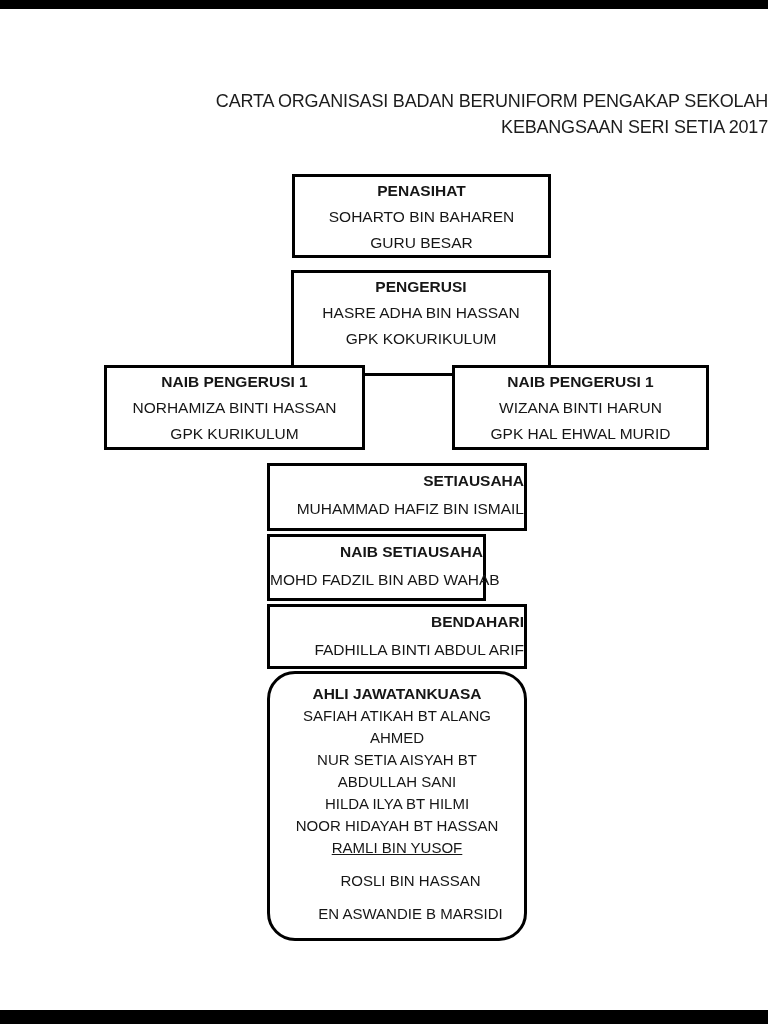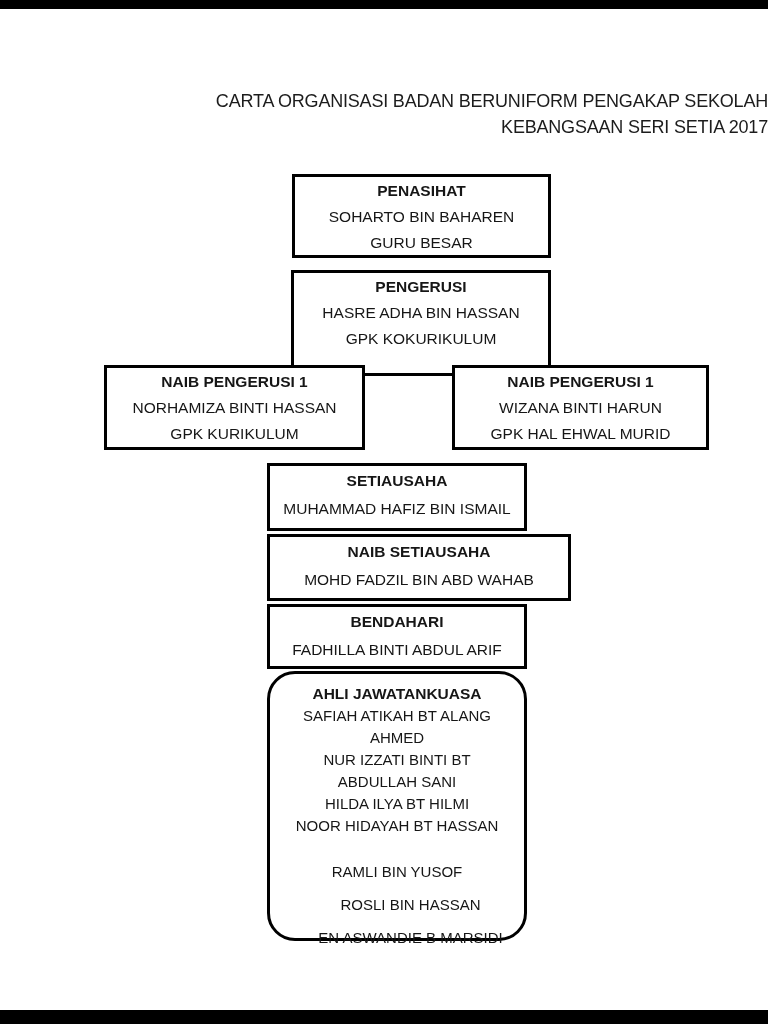--- a/index.html
+++ b/index.html
@@ -45,34 +45,34 @@
   }
   .bl {
     font-size: 15.5px;
     white-space: nowrap;
   }
   
   .box-3 { padding-top: 1px; margin-left: 24px; }
   .box-3 .role, .box-3 .bl { line-height: 26px; }
   
   .box-2 { padding-top: 1px; }
-  .box-2 .role, .box-2 .bl { line-height: 28px; }
+  .box-2 .role, .box-2 .bl { line-height: 28px; text-align: right; }
   
   .box-committee { padding-top: 9px; border-radius: 28px; }
   .box-committee .role { line-height: 22px; font-size: 15.5px; }
   .box-committee .bl { line-height: 22px; font-size: 15px; }
-  .box-committee .bl.spaced-first { margin-top: 24px; }
+  .box-committee .bl.spaced-first { margin-top: 0; text-decoration: underline; }
   .box-committee .bl.spaced { margin-top: 11px; margin-left: 27px; }
 
   #box-penasihat        { left: 268px; top: 174px; width: 259px; height: 84px; }
   #box-pengerusi        { left: 267px; top: 270px; width: 260px; height: 106px; }
   #box-naib-pengerusi-1 { left: 80px;  top: 365px; width: 261px; height: 85px; }
   #box-naib-pengerusi-2 { left: 428px; top: 365px; width: 257px; height: 85px; }
   #box-setiausaha       { left: 267px; top: 463px; width: 260px; height: 68px; }
-  #box-naib-setiausaha  { left: 267px; top: 534px; width: 304px; height: 67px; }
+  #box-naib-setiausaha  { left: 267px; top: 534px; width: 219px; height: 67px; }
   #box-bendahari        { left: 267px; top: 604px; width: 260px; height: 65px; }
   #box-ahli             { left: 267px; top: 671px; width: 260px; height: 270px; }
 </style>
 </head>
 <body>
 
 <div id="page">
 
   <div id="edge-bar-top" class="edge-bar"></div>
 
@@ -117,21 +117,21 @@
 
   <div id="box-bendahari" class="org-box box-2">
     <div class="role">BENDAHARI</div>
     <div class="bl">FADHILLA BINTI ABDUL ARIF</div>
   </div>
 
   <div id="box-ahli" class="org-box box-committee">
     <div class="role">AHLI JAWATANKUASA</div>
     <div class="bl">SAFIAH ATIKAH BT ALANG</div>
     <div class="bl">AHMED</div>
-    <div class="bl">NUR IZZATI BINTI BT</div>
+    <div class="bl">NUR SETIA AISYAH BT</div>
     <div class="bl">ABDULLAH SANI</div>
     <div class="bl">HILDA ILYA BT HILMI</div>
     <div class="bl">NOOR HIDAYAH BT HASSAN</div>
     <div class="bl spaced-first">RAMLI BIN YUSOF</div>
     <div class="bl spaced">ROSLI BIN HASSAN</div>
     <div class="bl spaced">EN ASWANDIE B MARSIDI</div>
   </div>
 
   <div id="edge-bar-bottom" class="edge-bar"></div>
 

